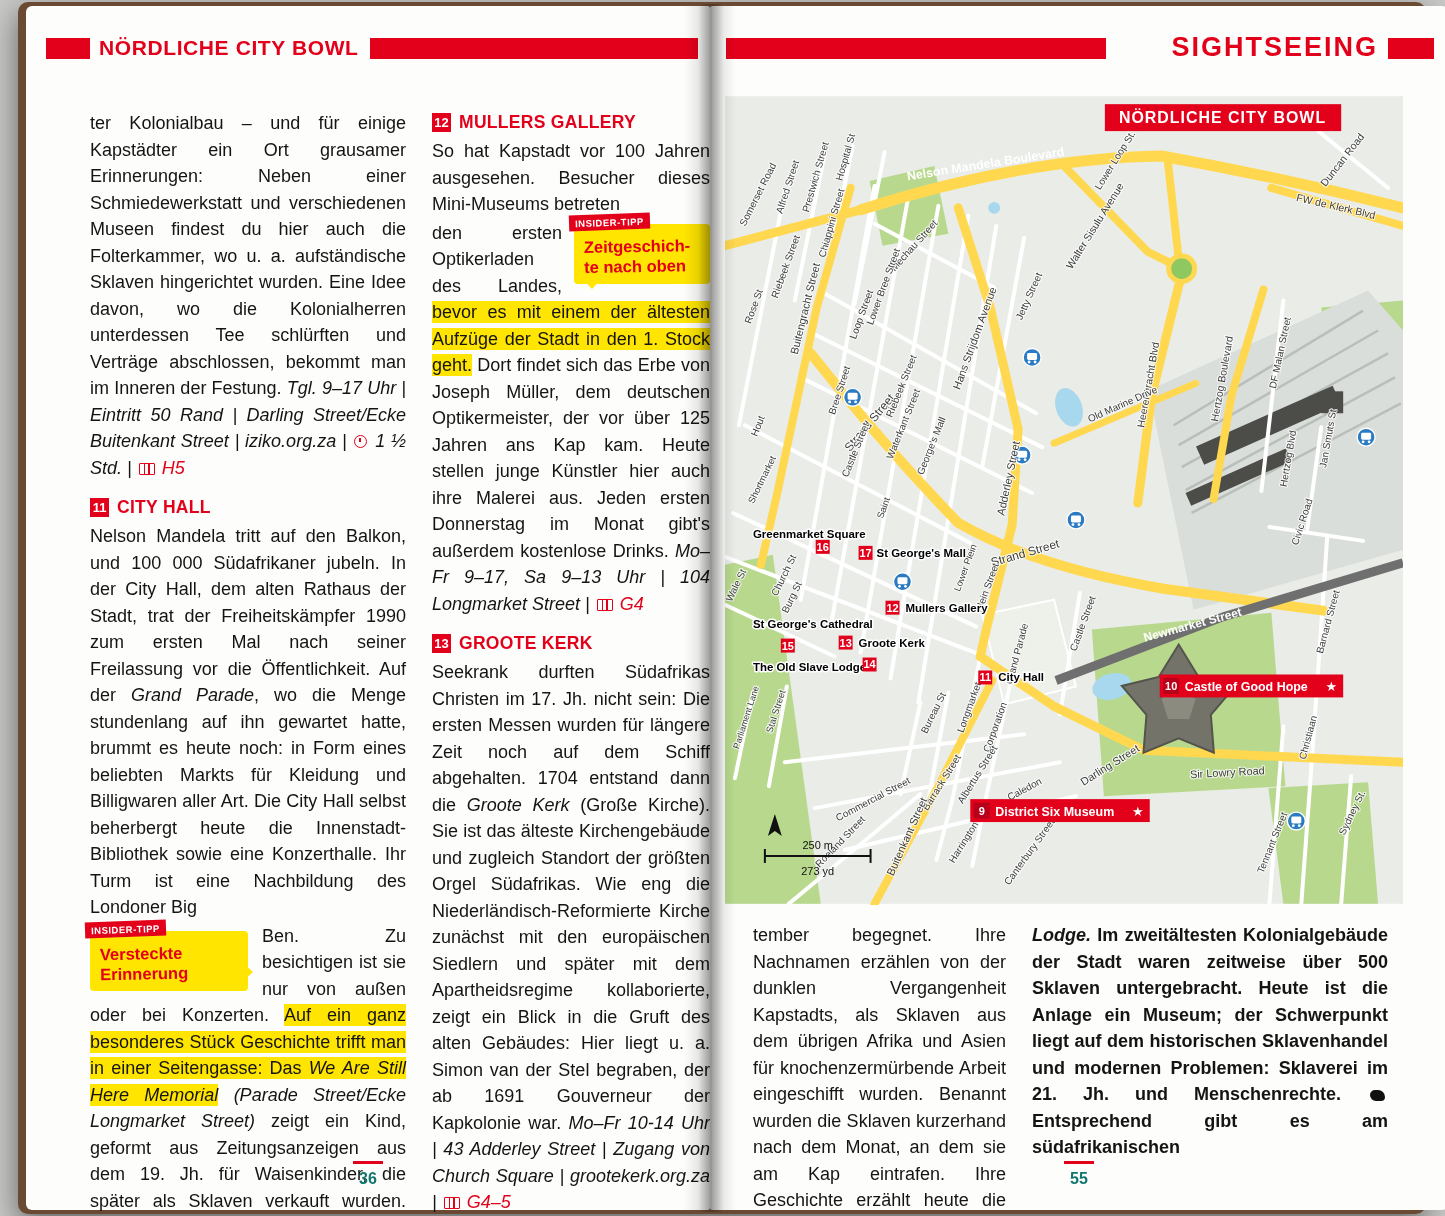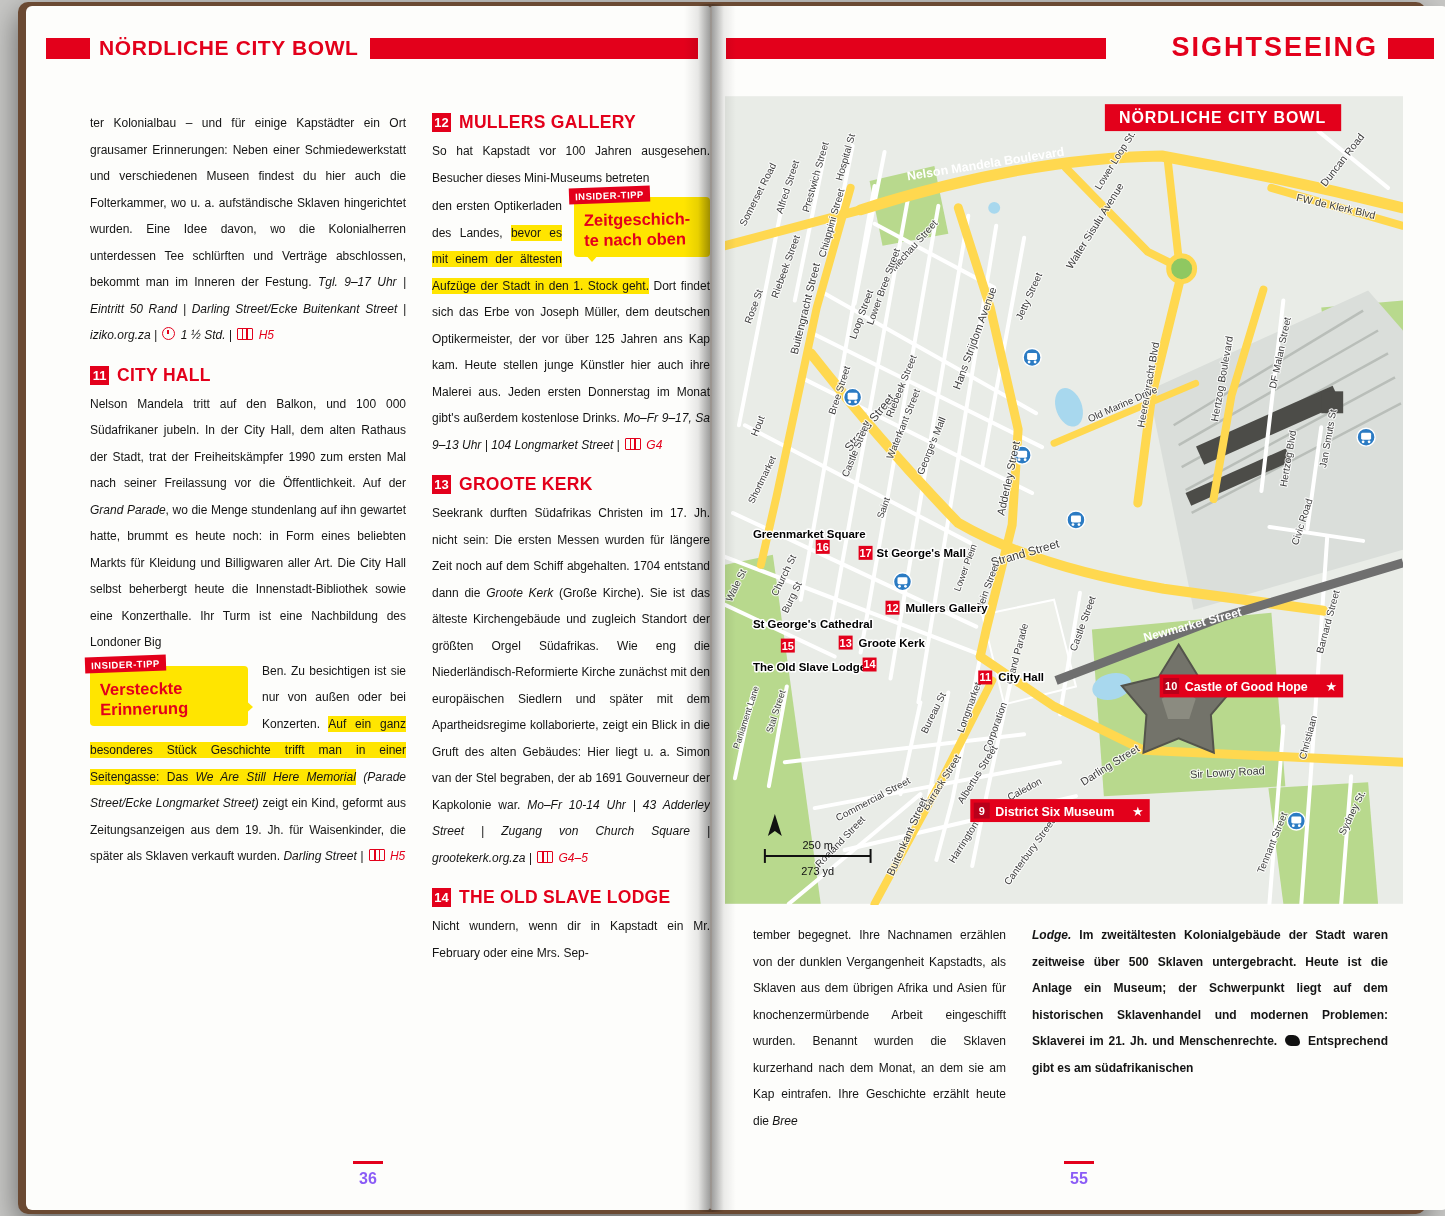--- a/index.html
+++ b/index.html
@@ -18,21 +18,21 @@
   .hdr-title-l{position:absolute;left:73px;top:-2px;font-weight:700;font-size:21px;color:#e3001b;letter-spacing:.6px;}
   .hdr-bar-l{position:absolute;left:344px;right:12px;height:21px;background:#e3001b;}
   .hdr-bar-r{position:absolute;left:16px;width:380px;height:21px;background:#e3001b;}
   .hdr-title-r{position:absolute;right:70px;top:-6px;font-weight:700;font-size:27px;color:#e3001b;letter-spacing:2px;}
   .hdr-block-r{position:absolute;right:14px;width:46px;height:21px;background:#e3001b;}
 
   
   .cols{position:absolute;top:104px;left:64px;display:flex;gap:26px;}
   .col1{width:316px;}
   .col2{width:278px;}
-  p.body{margin:0 0 2px 0;font-size:12px;line-height:26.5px;text-align:justify;color:#141414;hyphens:auto;-webkit-hyphens:auto;}
+  p.body{margin:0 0 2px 0;font-size:18px;line-height:26.5px;text-align:justify;color:#141414;hyphens:auto;-webkit-hyphens:auto;}
   .i{font-style:italic;}
   .red{color:#e3001b;}
   .hl{background:#ffe500;box-decoration-break:clone;-webkit-box-decoration-break:clone;padding:1px 0;}
   .hl.i,.i.hl{font-style:italic;background:#ffe500;}
   .sec-head{display:flex;align-items:center;margin:16px 0 5px 0;}
   .secnum{min-width:19px;height:19px;background:#e3001b;color:#fff;font-weight:700;font-size:13px;display:flex;align-items:center;justify-content:center;margin-right:8px;}
   .sectitle{color:#e3001b;font-weight:700;font-size:17.5px;letter-spacing:.3px;}
   .ic-map{display:inline-block;width:14px;height:10px;border:1.6px solid #e3001b;border-radius:1px;vertical-align:-1px;margin:0 2px;background-image:linear-gradient(to right,transparent 0 4px,#e3001b 4px 5.5px,transparent 5.5px 8.5px,#e3001b 8.5px 10px,transparent 10px);}
   .ic-clock{display:inline-block;width:11px;height:11px;border:1.6px solid #e3001b;border-radius:50%;vertical-align:-1px;margin:0 2px;position:relative;}
   .ic-clock::before{content:'';position:absolute;left:4px;top:1.5px;width:1.6px;height:4px;background:#e3001b;}
@@ -41,21 +41,21 @@
   
   .tip{background:#ffe500;position:relative;padding:12px 8px 8px 10px;border-radius:4px;}
   .tip-badge{position:absolute;top:-10px;left:-5px;background:#e3001b;color:#fff;font-weight:700;font-size:9.5px;padding:2.5px 6px;letter-spacing:.5px;transform:rotate(-2deg);white-space:nowrap;}
   .tip-txt{color:#e3001b;font-weight:700;font-size:16.5px;line-height:20px;transform:rotate(-1deg);}
   .tip-left{float:left;width:140px;margin:8px 14px 4px 0;}
   .tip-left::after{content:'';position:absolute;right:-14px;bottom:10px;border:9px solid transparent;border-left:10px solid #ffe500;}
   .tip-right{float:right;width:118px;margin:4px 0 6px 12px;}
   .tip-right::after{content:'';position:absolute;left:10px;bottom:-13px;border:8px solid transparent;border-top:9px solid #ffe500;}
 
   
-  .pagenum{position:absolute;bottom:22px;left:0;right:0;text-align:center;font-weight:700;font-size:16px;color:#8b5cf6;}
+  .pagenum{position:absolute;bottom:22px;left:0;right:0;text-align:center;font-weight:700;font-size:16px;color:#0f766e;}
   .pagenum::before{content:'';display:block;width:30px;height:3px;background:#e3001b;margin:0 auto 6px auto;}
 
   
   .map-wrap{position:absolute;top:89px;left:15px;width:678px;height:810px;}
   .cols-r{position:absolute;top:916px;left:43px;display:flex;gap:26px;}
   .rcol1{width:253px;}
   .rcol2{width:356px;font-weight:bold;}
 
   
   .st-label{fill:#3c3c3c;paint-order:stroke;stroke:rgba(255,255,255,.8);stroke-width:2.2px;stroke-linejoin:round;}

